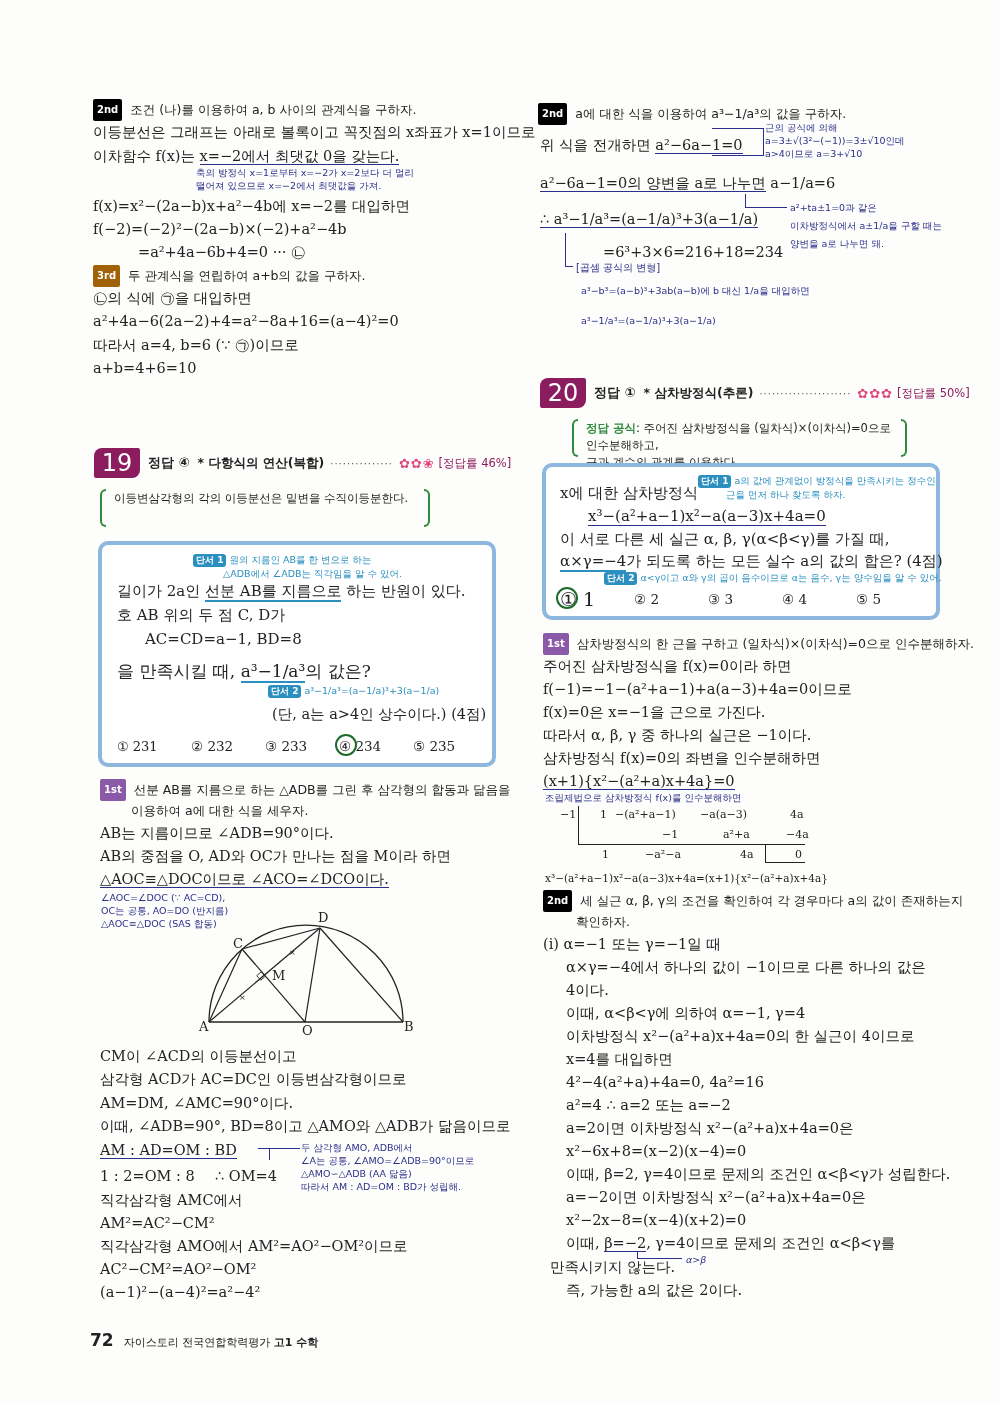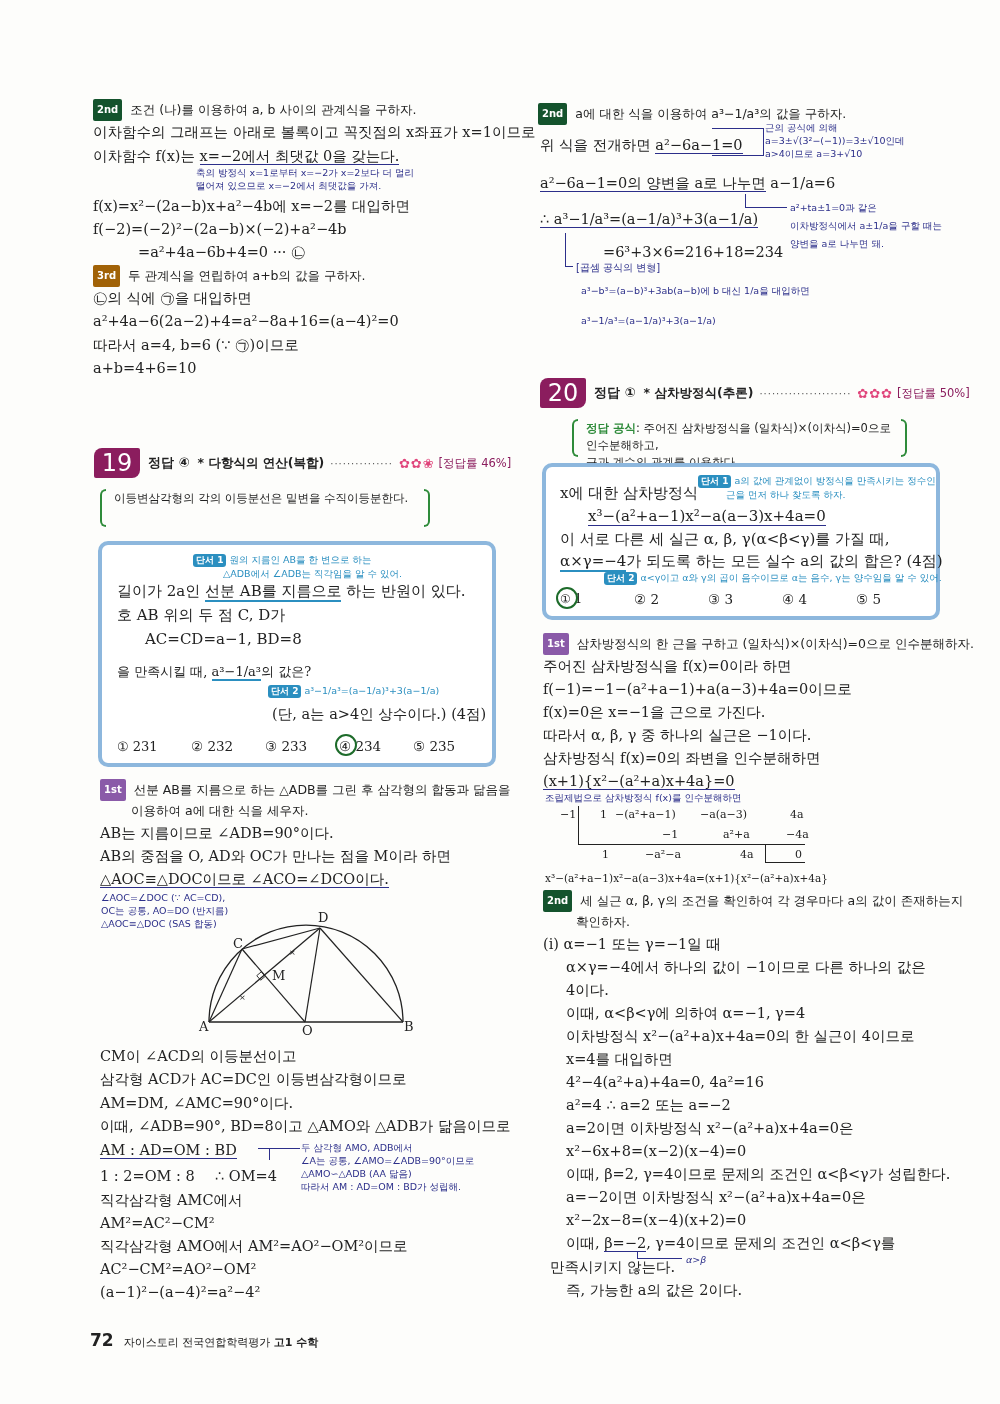--- a/index.html
+++ b/index.html
@@ -1,21 +1,21 @@
 <!DOCTYPE html>
 <html><head>
 <meta charset="utf-8">
 <style>
   * { box-sizing: border-box; margin: 0; padding: 0; }
   html, body { width: 1000px; height: 1404px; background: #fdfdfb; }
   body { position: relative; font-family: "DejaVu Serif", "Liberation Serif", serif; color: #222; overflow: hidden; }
   .abs { position: absolute; white-space: nowrap; }
   .line { font-size: 14.5px; line-height: 23px; white-space: nowrap; }
   .step-badge { display: inline-block; font-family: "DejaVu Sans", sans-serif; font-size: 10px; font-weight: bold; color: #fff; padding: 1px 4px; border-radius: 2px; margin-right: 8px; vertical-align: 1px; }
-  .b-2nd { background: #14532d; }
+  .b-2nd { background: #000000; }
   .b-3rd { background: #a16207; }
   .b-1st { background: #8a5aa8; }
   .step-title { font-family: "DejaVu Sans", sans-serif; font-size: 12.5px; line-height: 20px; }
   .note { font-family: "DejaVu Sans", sans-serif; font-size: 9.5px; color: #2c2f8a; line-height: 13px; white-space: nowrap; }
   .note-cyan { font-family: "DejaVu Sans", sans-serif; font-size: 9.5px; color: #2b8fc0; line-height: 13px; white-space: nowrap; }
   .hint-tag { display: inline-block; background: #2b8fc0; color: #fff; font-size: 9px; font-weight: bold; padding: 0 3px; border-radius: 3px; margin-right: 3px; }
   .ul { border-bottom: 1.5px solid #2c2f8a; }
   .ul-cyan { border-bottom: 2px solid #2b8fc0; }
   .prob-head { position: absolute; display: flex; align-items: center; }
   .prob-num { background: #8b1d5e; color: #fff; font-family: "DejaVu Sans", sans-serif; font-size: 24px; width: 46px; height: 30px; border-radius: 8px 2px 8px 2px; display: flex; align-items: center; justify-content: center; margin-right: 8px; }
@@ -39,21 +39,21 @@
   .synth { position: absolute; font-size: 11px; }
 </style>
 </head>
 <body>
 
 <div>
 
   <div class="abs step-title" style="left:93px; top:99px;">
     <span class="step-badge b-2nd">2nd</span><span>조건 (나)를 이용하여 a, b 사이의 관계식을 구하자.</span>
   </div>
-  <div class="abs line" style="left:93px; top:121px;">이차함수의 그래프는 아래로 볼록이고 꼭짓점의 x좌표가 x=1이므로</div>
+  <div class="abs line" style="left:93px; top:121px;">이등분선은 그래프는 아래로 볼록이고 꼭짓점의 x좌표가 x=1이므로</div>
   <div class="abs line" style="left:93px; top:145px;">
     <span>이차함수 f(x)는</span>
     <span class="ul">x=−2에서 최댓값 0을 갖는다.</span>
   </div>
   <div class="abs note" style="left:196px; top:166px;">
     <div>축의 방정식 x=1로부터 x=−2가 x=2보다 더 멀리</div>
     <div>떨어져 있으므로 x=−2에서 최댓값을 가져.</div>
   </div>
   <div class="abs line" style="left:93px; top:195px;">f(x)=x²−(2a−b)x+a²−4b에 x=−2를 대입하면</div>
   <div class="abs line" style="left:93px; top:218px;">f(−2)=(−2)²−(2a−b)×(−2)+a²−4b</div>
@@ -87,21 +87,21 @@
     <span class="hint-tag">단서 1</span><span>원의 지름인 AB를 한 변으로 하는</span>
   </div>
   <div class="abs note-cyan" style="left:223px; top:567px;">△ADB에서 ∠ADB는 직각임을 알 수 있어.</div>
   <div class="abs line" style="left:117px; top:580px; font-size:15px;">
     <span>길이가 2a인</span>
     <span class="ul-cyan">선분 AB를 지름으로</span>
     <span>하는 반원이 있다.</span>
   </div>
   <div class="abs line" style="left:117px; top:604px; font-size:15px;">호 AB 위의 두 점 C, D가</div>
   <div class="abs line" style="left:145px; top:628px; font-size:15px;">AC=CD=a−1, BD=8</div>
-  <div class="abs line" style="left:117px; top:660px; font-size:13px;">
+  <div class="abs line" style="left:117px; top:660px; font-size:17px;">
     <span>을 만족시킬 때,</span>
     <span class="ul-cyan">a³−1/a³</span><span>의 값은?</span>
   </div>
   <div class="abs note-cyan" style="left:268px; top:684px;">
     <span class="hint-tag">단서 2</span><span>a³−1/a³=(a−1/a)³+3(a−1/a)</span>
   </div>
   <div class="abs line" style="left:272px; top:703px; font-size:14.5px;">(단, a는 a&gt;4인 상수이다.) (4점)</div>
   <div class="abs line" style="left:117px; top:735px; font-size:13px;">① 231</div>
   <div class="abs line" style="left:191px; top:735px; font-size:13.5px;">② 232</div>
   <div class="abs line" style="left:265px; top:735px; font-size:13.5px;">③ 233</div>
@@ -218,21 +218,21 @@
   </div>
   <div class="abs note-cyan" style="left:726px; top:488px;">근을 먼저 하나 찾도록 하자.</div>
   <div class="abs line" style="left:588px; top:505px; font-size:15px;"><span class="ul">x³−(a²+a−1)x²−a(a−3)x+4a=0</span></div>
   <div class="abs line" style="left:560px; top:528px; font-size:15px;">이 서로 다른 세 실근 α, β, γ(α&lt;β&lt;γ)를 가질 때,</div>
   <div class="abs line" style="left:560px; top:550px; font-size:15px;">
     <span class="ul-cyan">α×γ=−4</span><span>가 되도록 하는 모든 실수 a의 값의 합은? (4점)</span>
   </div>
   <div class="abs note-cyan" style="left:560px; top:571px;padding-left:44px;">
     <span class="hint-tag">단서 2</span><span>α&lt;γ이고 α와 γ의 곱이 음수이므로 α는 음수, γ는 양수임을 알 수 있어.</span>
   </div>
-  <div class="abs line" style="left:560px; top:588px; font-size:12px;">① 1</div>
+  <div class="abs line" style="left:560px; top:588px; font-size:19px;">① 1</div>
   <div class="circled" style="left:556px; top:587px; width:22px; height:22px;"></div>
   <div class="abs line" style="left:634px; top:588px; font-size:13.5px;">② 2</div>
   <div class="abs line" style="left:708px; top:588px; font-size:13.5px;">③ 3</div>
   <div class="abs line" style="left:782px; top:588px; font-size:13.5px;">④ 4</div>
   <div class="abs line" style="left:856px; top:588px; font-size:13.5px;">⑤ 5</div>
 
   <div class="abs step-title" style="left:543px; top:633px;">
     <span class="step-badge b-1st">1st</span><span>삼차방정식의 한 근을 구하고 (일차식)×(이차식)=0으로 인수분해하자.</span>
   </div>
   <div class="abs line" style="left:543px; top:655px;">주어진 삼차방정식을 f(x)=0이라 하면</div>

